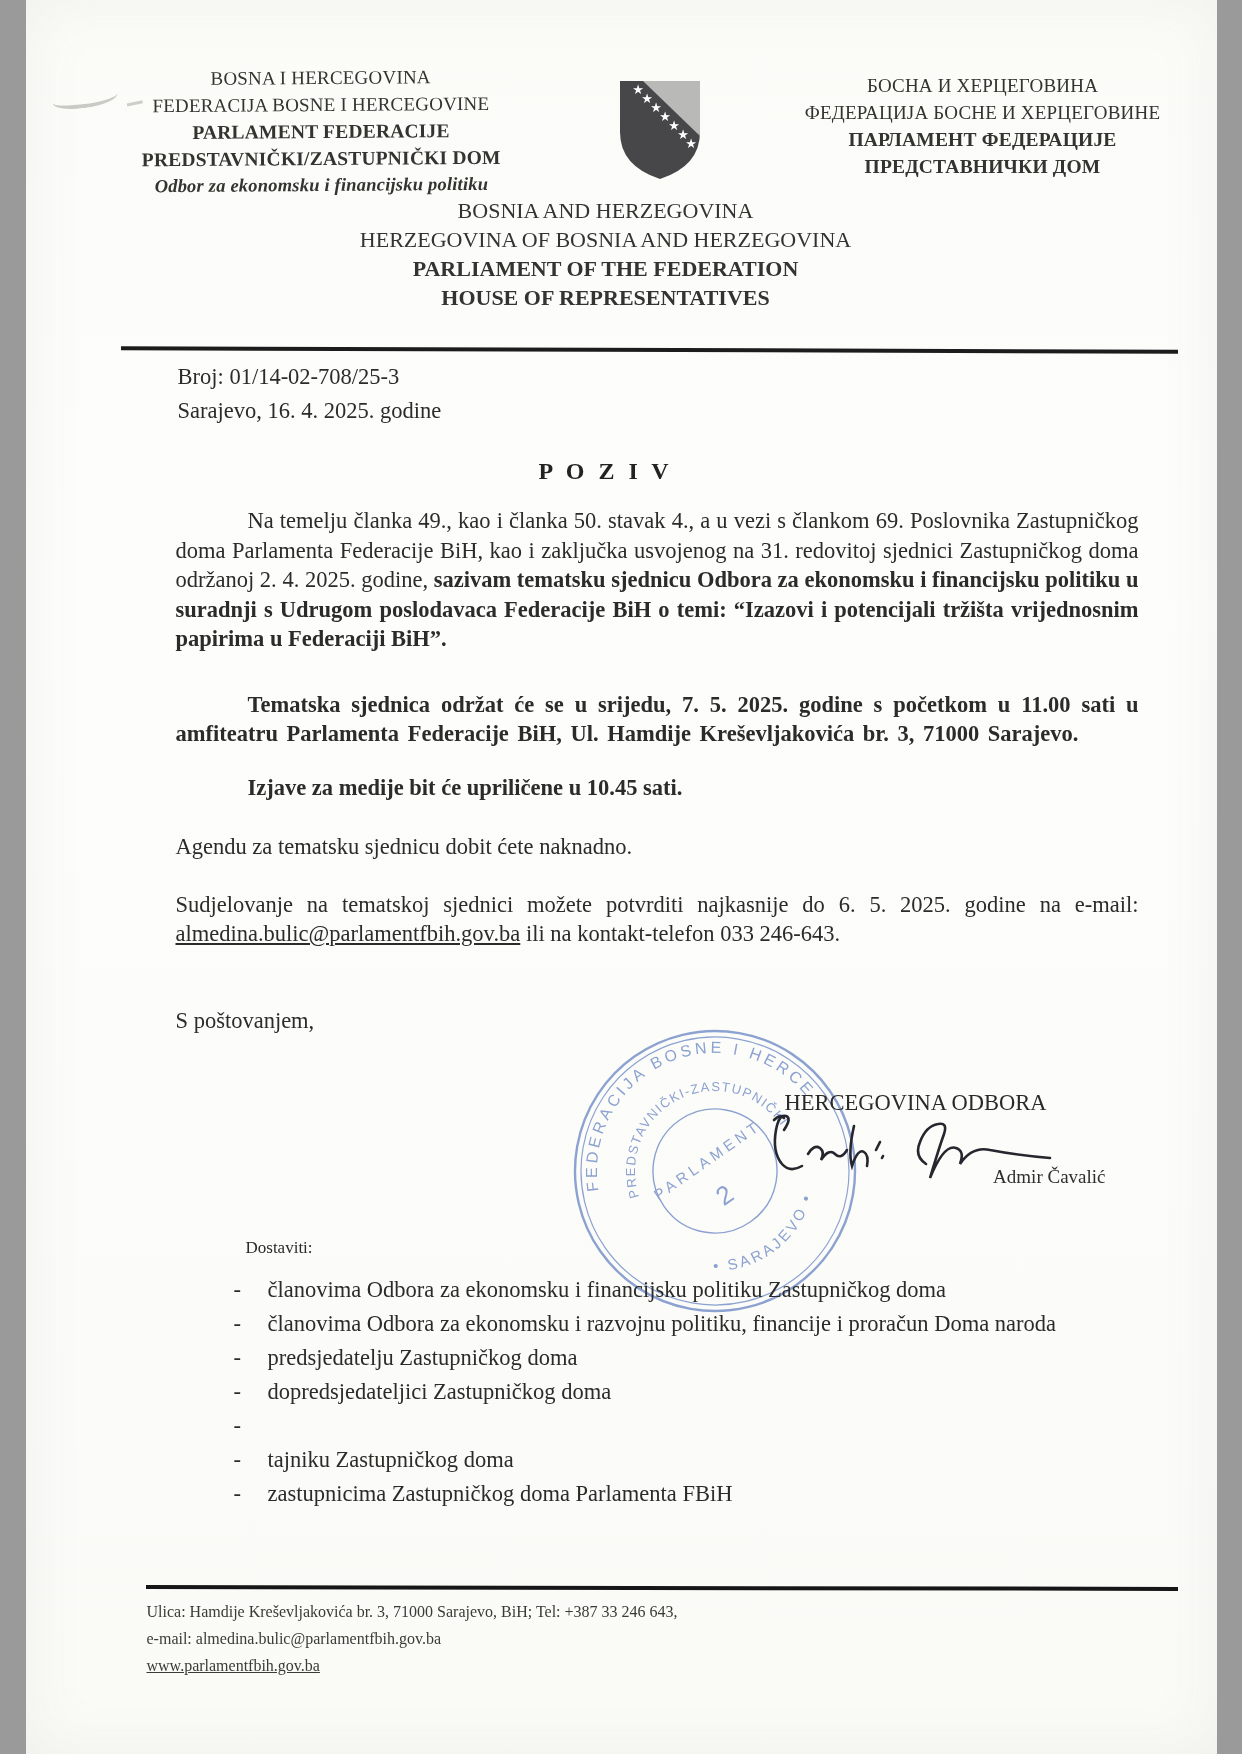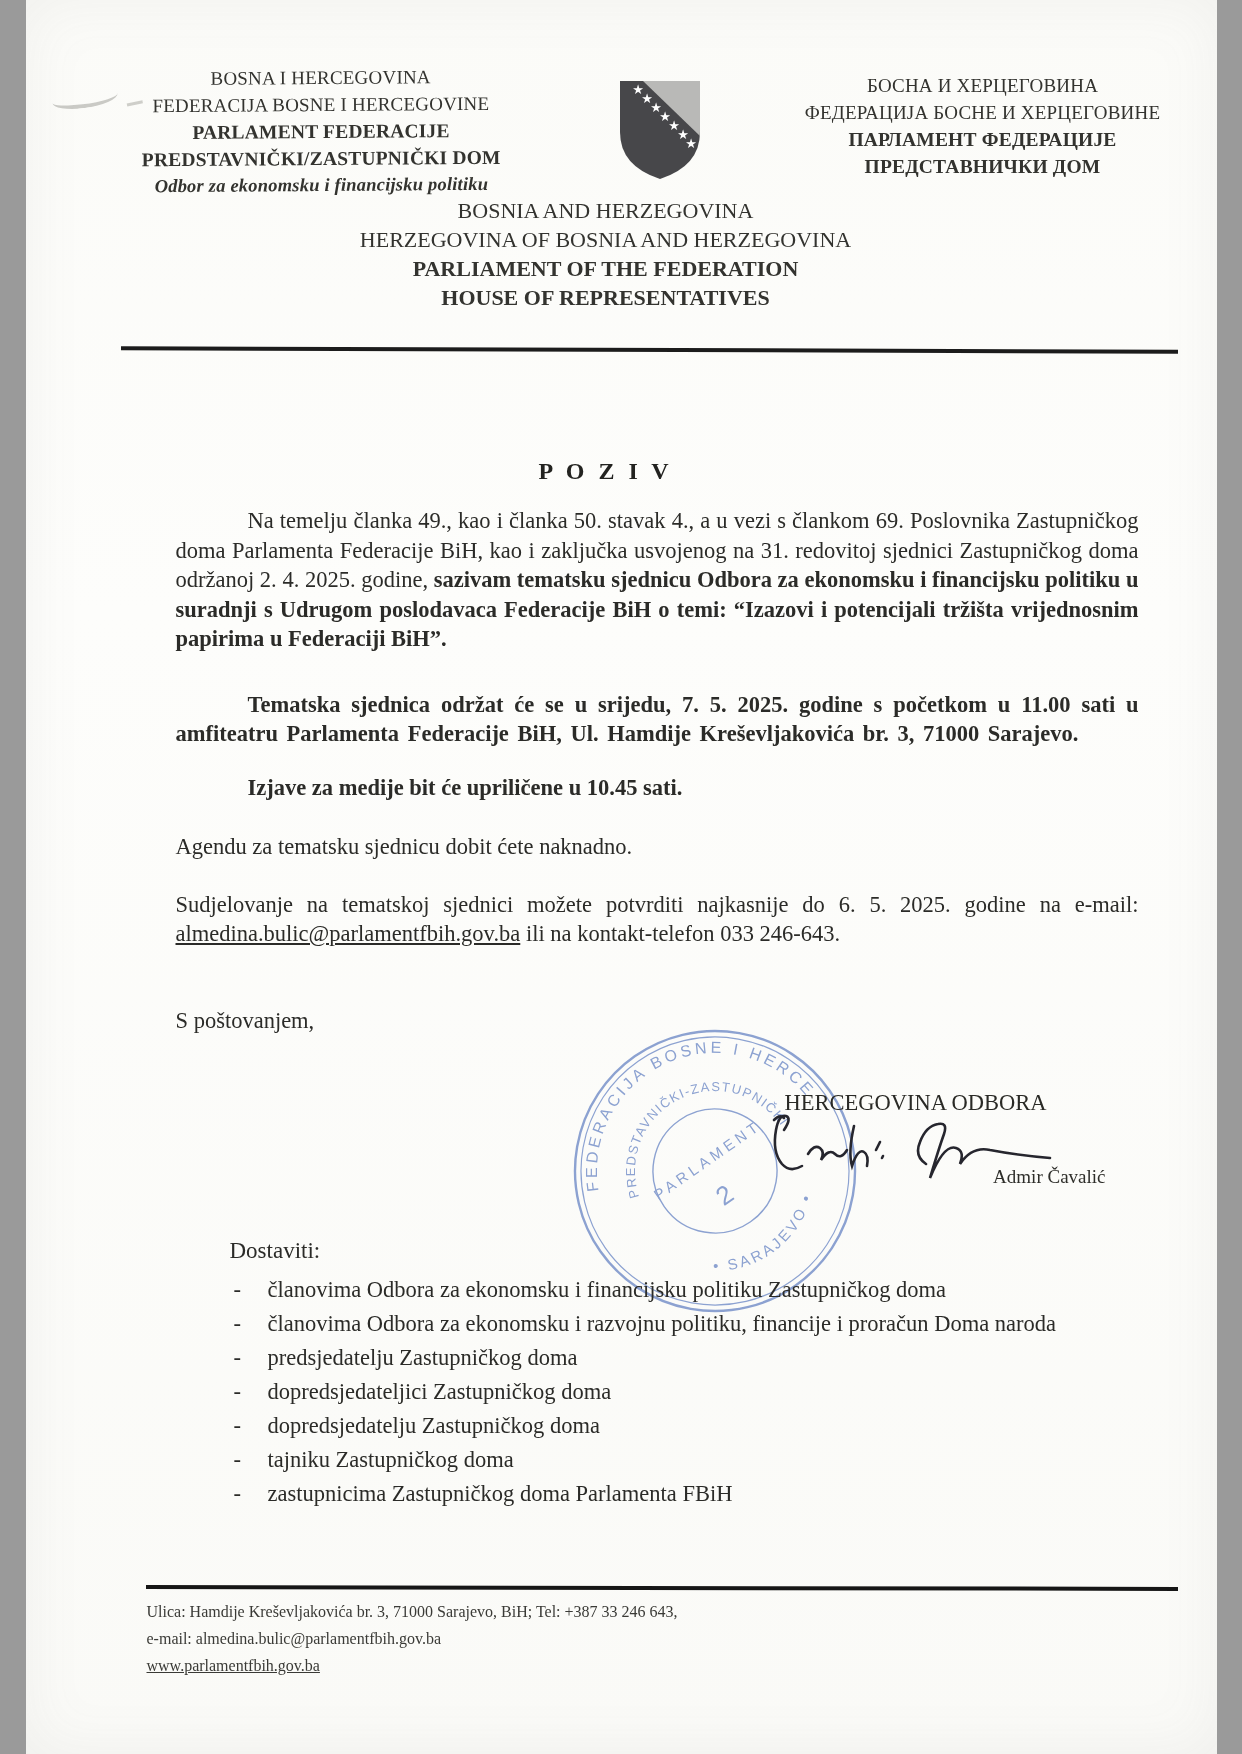--- a/index.html
+++ b/index.html
@@ -45,21 +45,21 @@
   
   .stamp{position:absolute;left:538px;top:1020px;width:302px;height:302px;opacity:.78;}
   .stamp text{font-family:"Liberation Sans", sans-serif;}
 
   
   .sig-role{position:absolute;left:700px;top:1090px;width:380px;text-align:center;font-size:22.5px;color:#2a2a26;}
   .sig-script{position:absolute;left:730px;top:1112px;width:310px;height:90px;}
   .sig-name{position:absolute;left:700px;top:1166px;width:380px;text-align:right;font-size:19px;color:#2e2e2a;}
 
   
-  .dist-label{position:absolute;left:204px;top:1238px;font-size:23px;}
+  .dist-label{position:absolute;left:220px;top:1238px;font-size:17px;}
   .dist-list{position:absolute;left:208px;top:1276px;width:872px;list-style:none;margin:0;padding:0;}
   .dist-list li{display:flex;margin:0 0 6px;font-size:22.5px;line-height:28px;}
   .dist-list .dash{width:34px;flex:0 0 34px;}
 
   
   .footer{position:absolute;left:121px;top:1598px;width:1032px;text-align:left;
     font-size:16px;line-height:27px;color:#3a3a36;}
 </style>
 </head>
 <body>
@@ -105,20 +105,24 @@
 
   <div class="hdr-en">
     <div>BOSNIA AND HERZEGOVINA</div>
     <div>HERZEGOVINA OF BOSNIA AND HERZEGOVINA</div>
     <div style="font-weight:bold">PARLIAMENT OF THE FEDERATION</div>
     <div style="font-weight:bold">HOUSE OF REPRESENTATIVES</div>
   </div>
 
   <div class="rule-top"></div>
 
+  <div class="meta">
+    <div>Broj: 01/14-02-708/25-3</div>
+    <div>Sarajevo, 16. 4. 2025. godine</div>
+  </div>
 
   <div class="doc-title">P O Z I V</div>
 
   <div class="body-text">
     <p class="ind"><span>Na temelju članka 49., kao i članka 50. stavak 4., a u vezi s člankom 69. Poslovnika Zastupničkog doma Parlamenta Federacije BiH, kao i zaključka usvojenog na 31. redovitoj sjednici Zastupničkog doma održanoj 2. 4. 2025. godine, </span><b>sazivam tematsku sjednicu Odbora za ekonomsku i financijsku politiku u suradnji s Udrugom poslodavaca Federacije BiH o temi: “Izazovi i potencijali tržišta vrijednosnim papirima u Federaciji BiH”.</b></p>
     <p class="ind p2">Tematska sjednica održat će se u srijedu, 7. 5. 2025. godine s početkom u 11.00 sati u amfiteatru Parlamenta Federacije BiH, Ul. Hamdije Kreševljakovića br. 3, 71000 Sarajevo.</p>
     <p class="ind p3">Izjave za medije bit će upriličene u 10.45 sati.</p>
     <p class="p4">Agendu za tematsku sjednicu dobit ćete naknadno.</p>
     <p class="p5"><span>Sudjelovanje na tematskoj sjednici možete potvrditi najkasnije do 6. 5. 2025. godine na e-mail: </span><span class="u">almedina.bulic@parlamentfbih.gov.ba</span><span> ili na kontakt-telefon 033 246-643.</span></p>
   </div>
@@ -177,21 +181,20 @@
     <li>
         <span class="dash">-</span>
         <span>predsjedatelju Zastupničkog doma</span>
       </li>
     <li>
         <span class="dash">-</span>
         <span>dopredsjedateljici Zastupničkog doma</span>
       </li>
     <li>
         <span class="dash">-</span>
-        <span>dopredsjedatelju Zastupničkog doma</span>
       </li>
     <li>
         <span class="dash">-</span>
         <span>tajniku Zastupničkog doma</span>
       </li>
     <li>
         <span class="dash">-</span>
         <span>zastupnicima Zastupničkog doma Parlamenta FBiH</span>
       </li>
   </ul>

